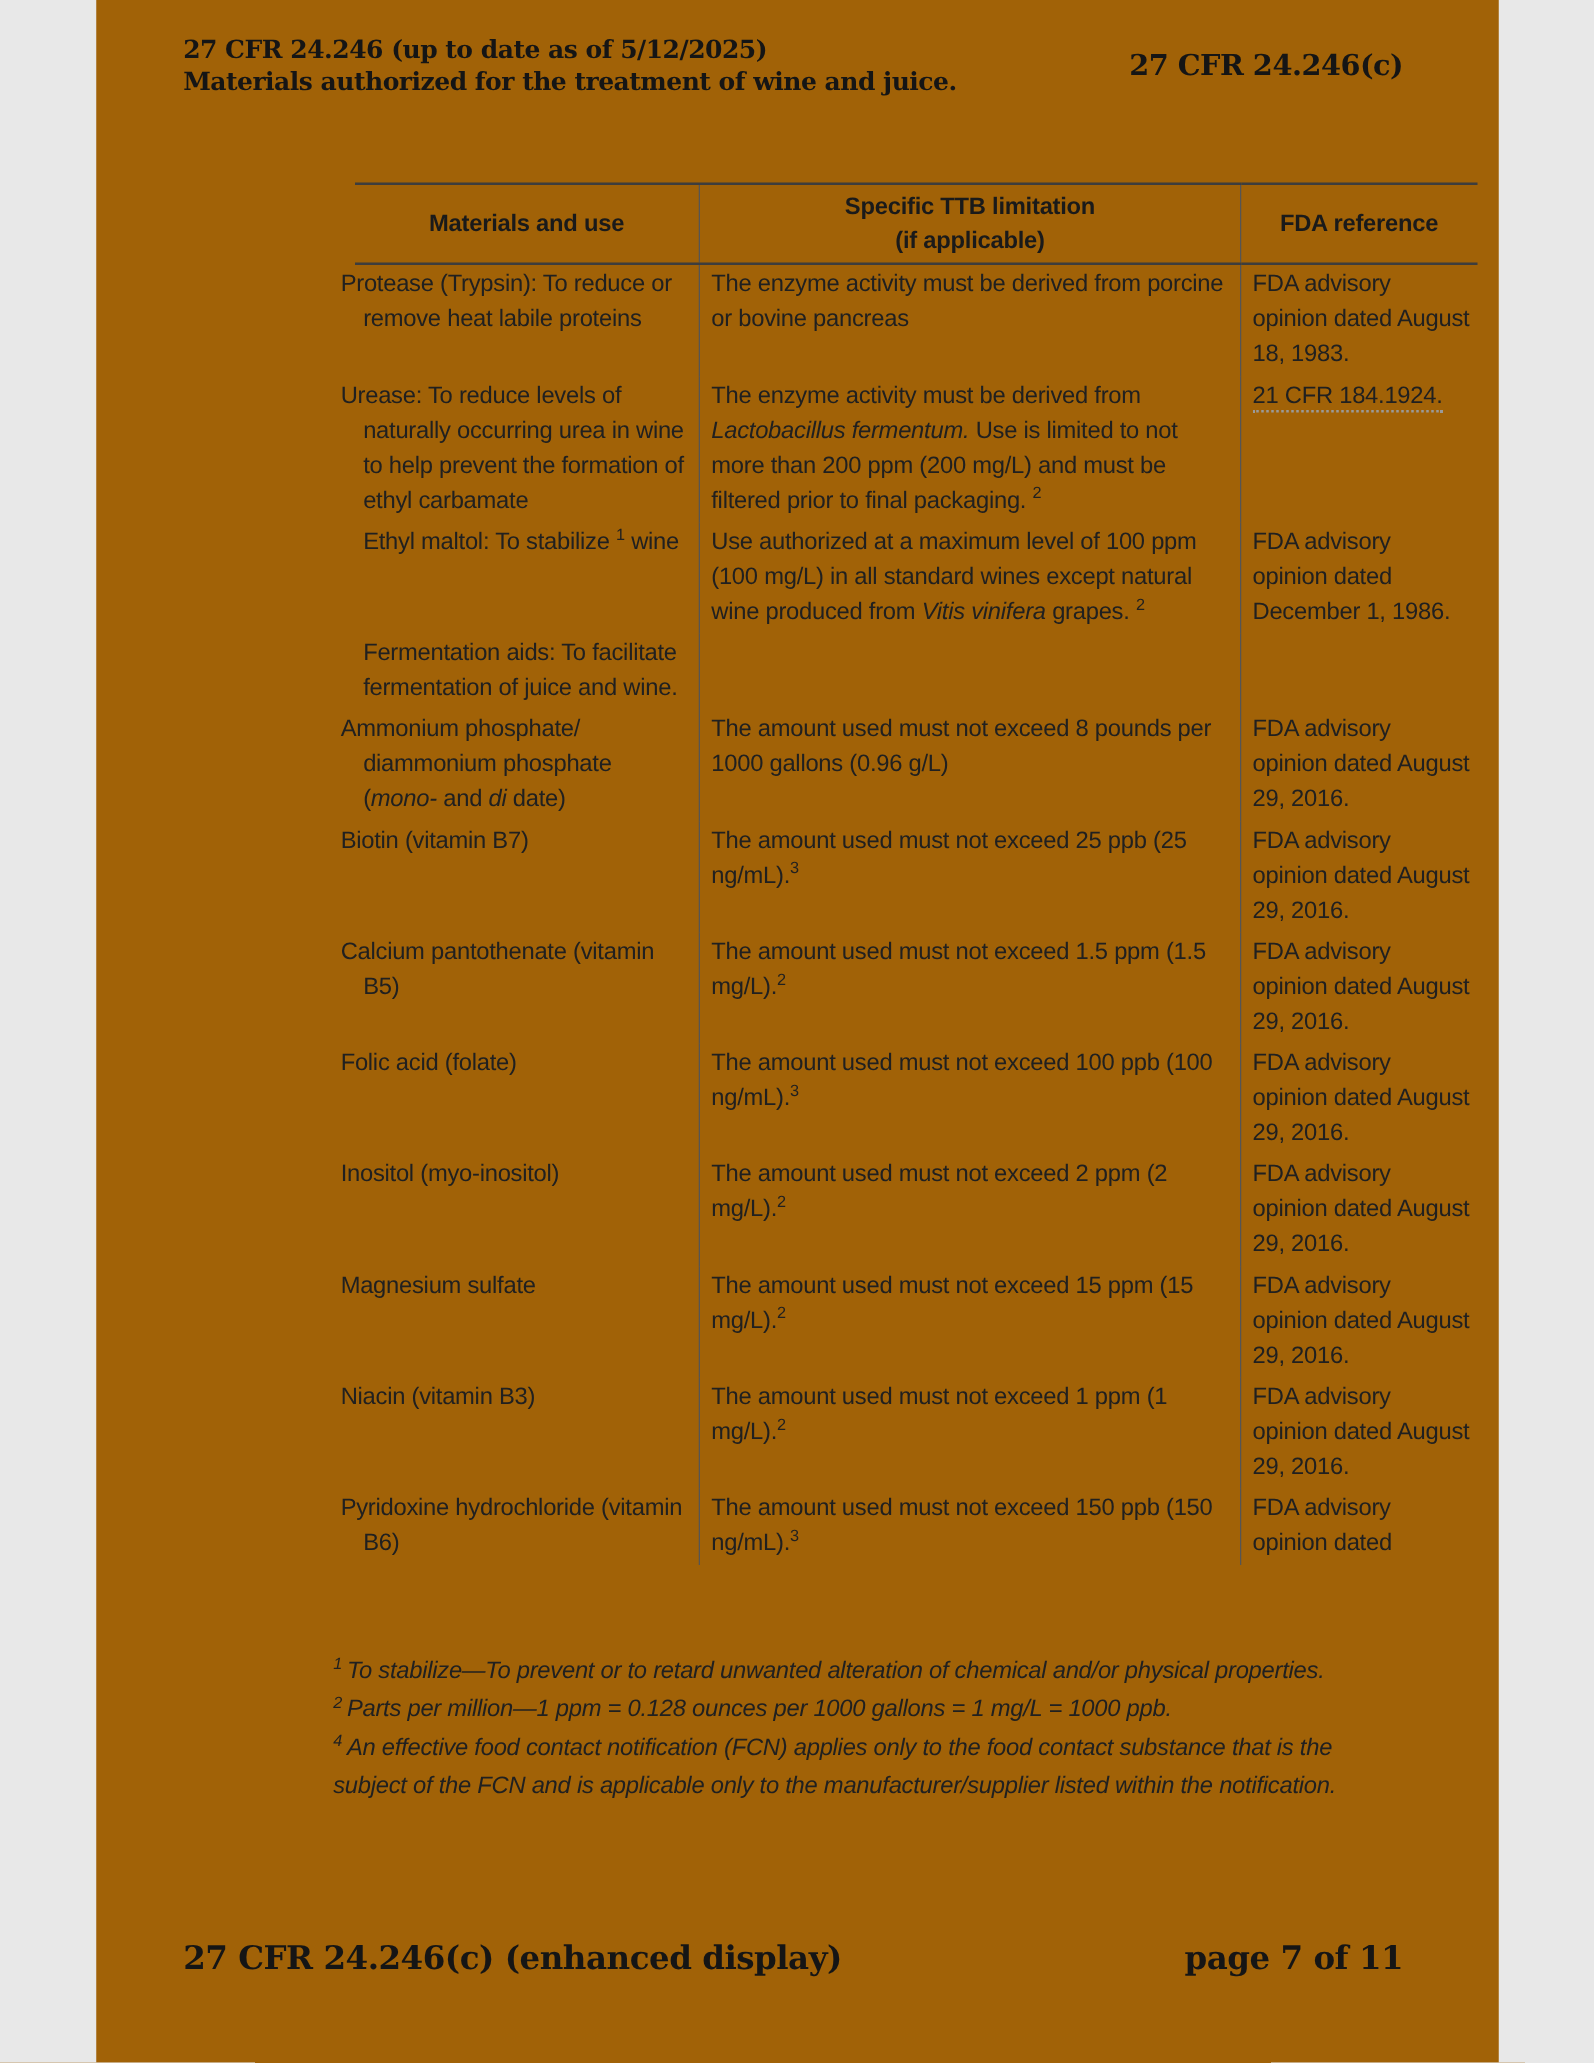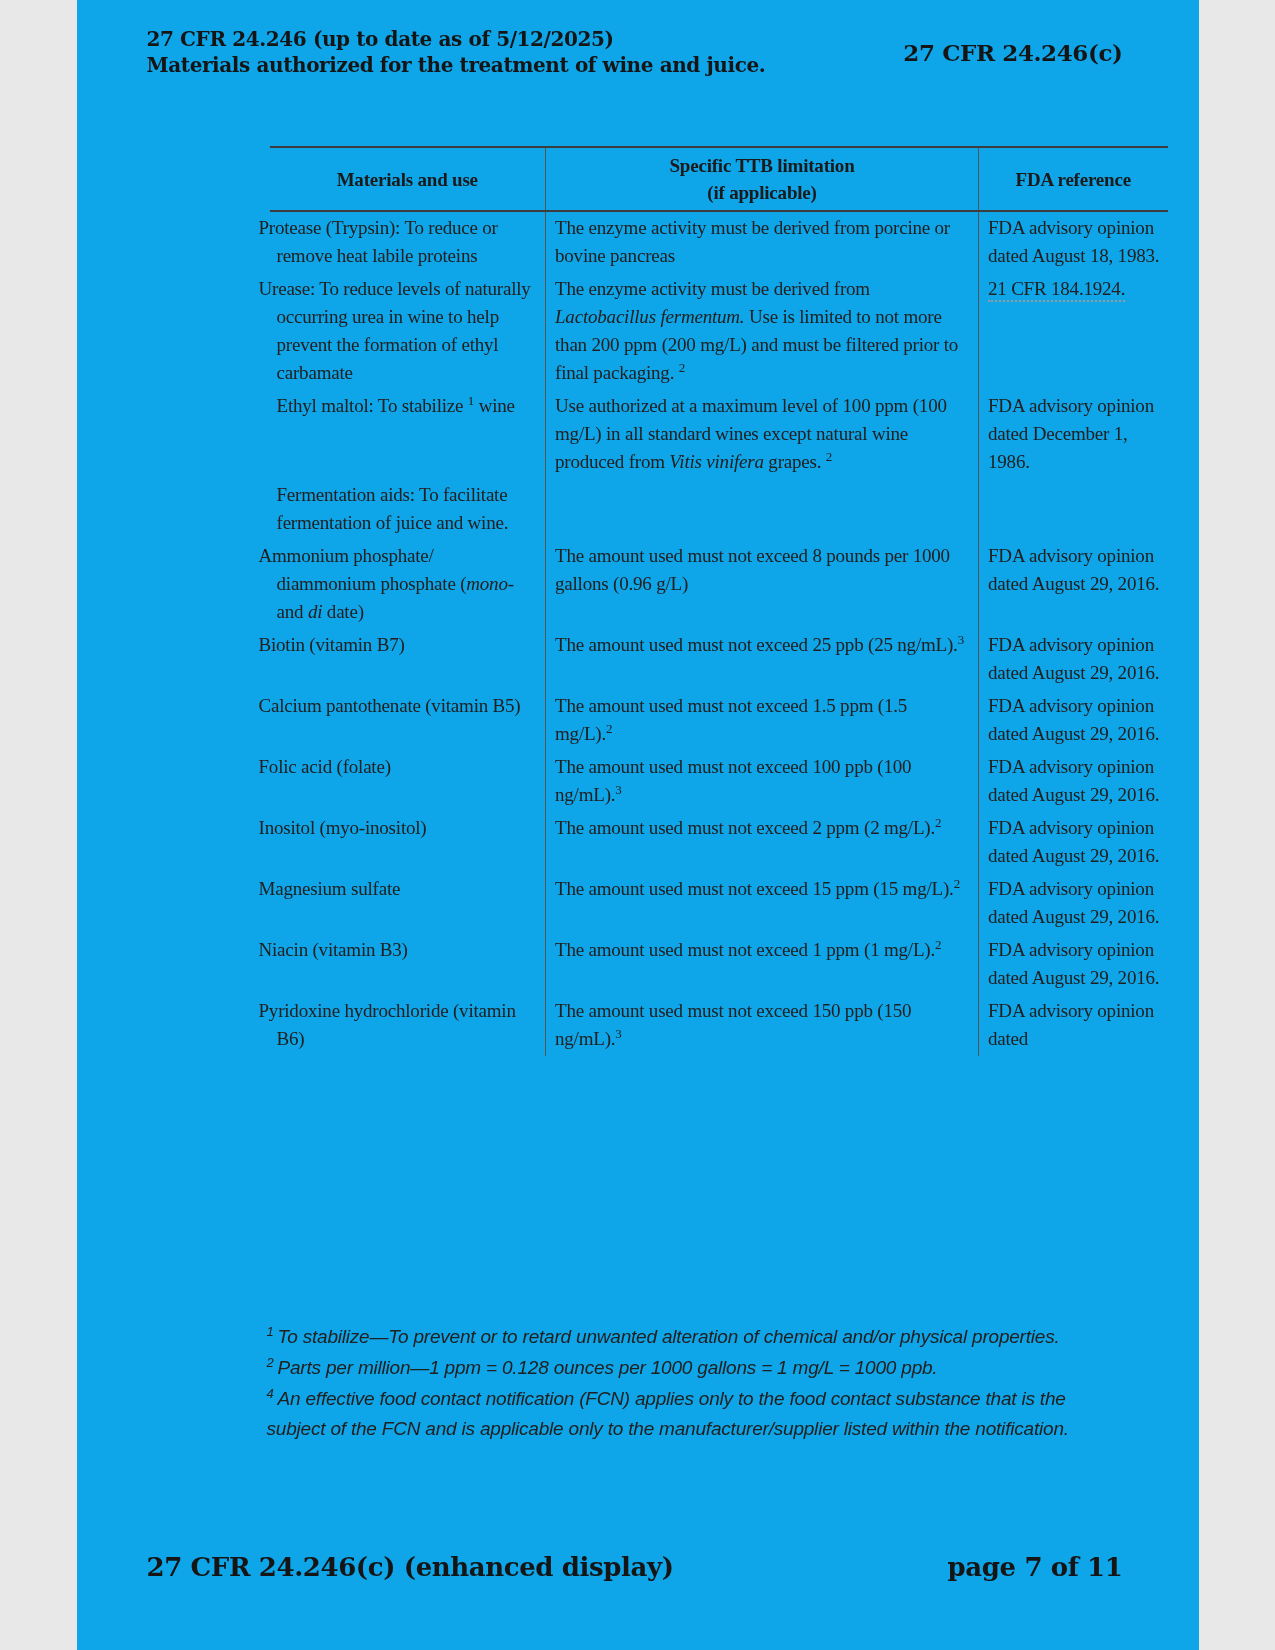--- a/index.html
+++ b/index.html
@@ -1,20 +1,20 @@
 <!DOCTYPE html>
 <html><head>
 <meta charset="utf-8">
 <style>
   html,body { margin:0; padding:0; background:#e8e8e8; }
   .page {
     position:relative;
     width:1122px; height:1650px;
     margin:0 auto;
-    background:#0ea5e9;
+    background:#a16207;
     overflow:hidden;
     color:#1f1f1f;
   }
   
   .doc-header {
     position:absolute; top:26px; left:70px; right:76px;
     display:flex; justify-content:space-between; align-items:flex-start;
     font-family:"DejaVu Serif","Liberation Serif",serif;
     font-weight:700; color:#151515;
     letter-spacing:-0.4px;
@@ -23,24 +23,24 @@
   .doc-header .right-block { font-size:23px; line-height:26px; padding-top:14px; white-space:nowrap; }
   .doc-footer {
     position:absolute; top:1552px; left:70px; right:76px;
     display:flex; justify-content:space-between;
     font-family:"DejaVu Serif","Liberation Serif",serif;
     font-weight:700; font-size:26px; color:#151515;
     letter-spacing:-0.4px;
   }
   
   .reg-table {
-    position:absolute; top:146px; left:193px;
+    position:absolute; top:146px; left:207px;
     border-collapse:collapse; table-layout:fixed;
     width:898px;
-    font-family:Liberation Serif, serif;
+    font-family:Liberation Sans, sans-serif;
     font-size:19px; line-height:28px; color:#202020;
     letter-spacing:-0.2px;
   }
   .reg-table th {
     border-top:2.5px solid #3d3d3d;
     border-bottom:2.5px solid #3d3d3d;
     font-weight:700; text-align:center; vertical-align:middle;
     padding:4px 6px; line-height:27px; color:#1a1a1a;
   }
   .reg-table td { vertical-align:top; padding:2px 10px 3px 0; }

